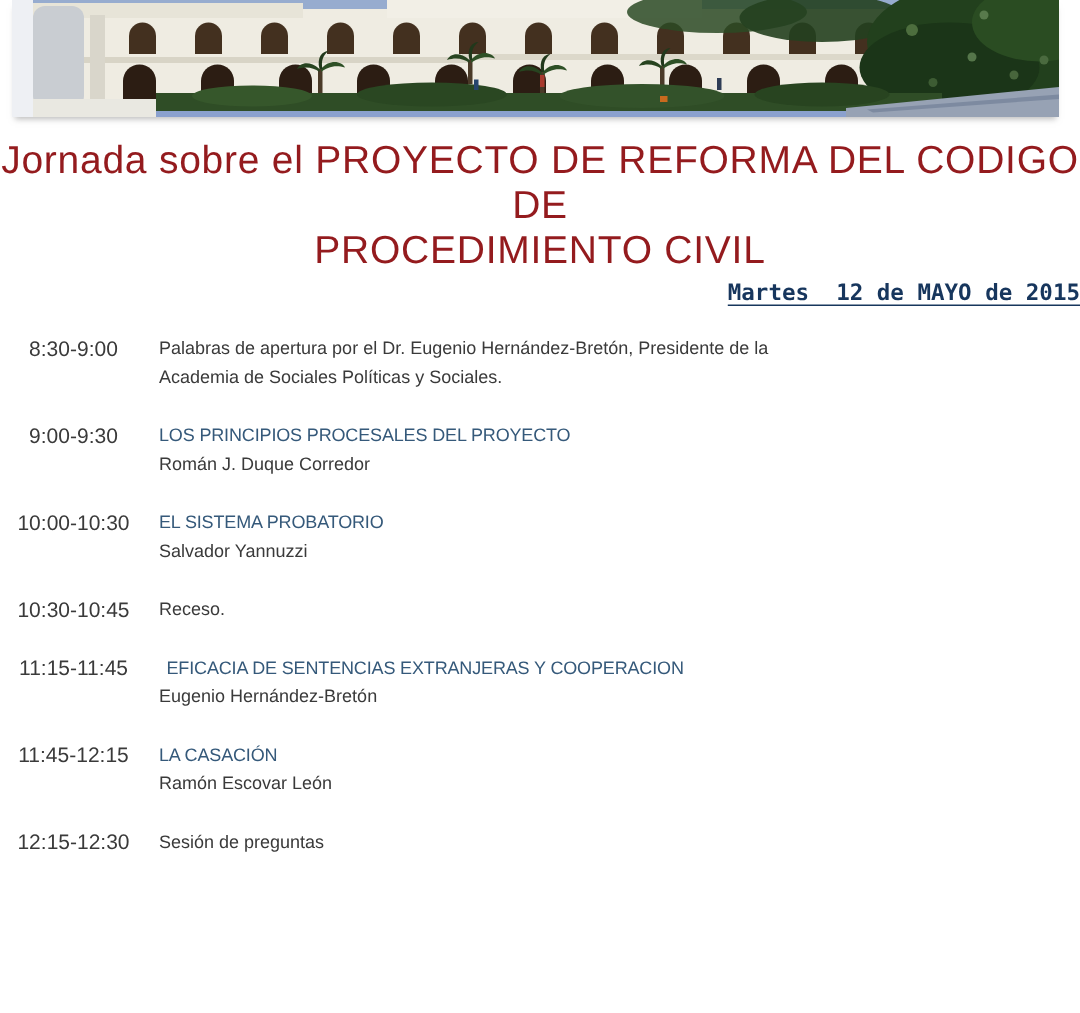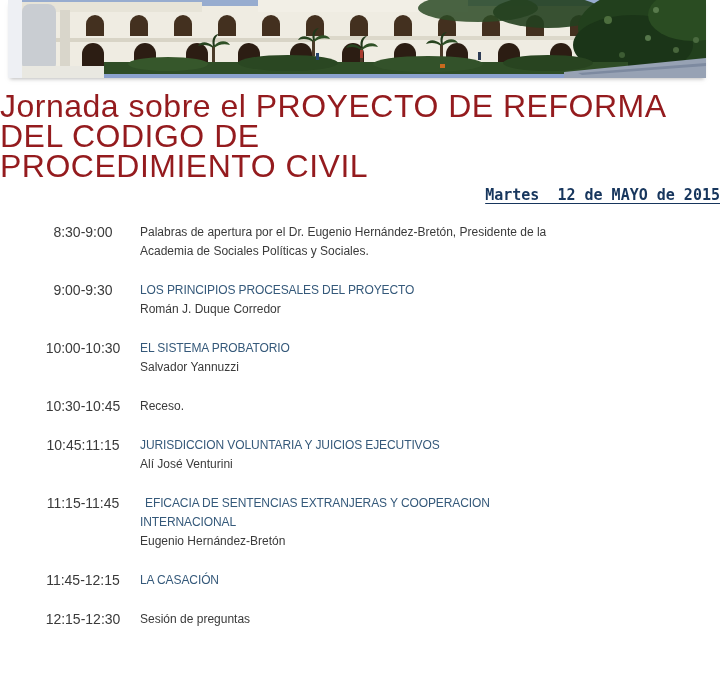--- a/index.html
+++ b/index.html
@@ -7,31 +7,31 @@
     width:720px;height:675px;background:#ffffff;overflow:hidden;
     font-family:"Liberation Sans", sans-serif;
     -webkit-font-smoothing:antialiased;
   }
   .photo{
     position:relative;margin:0 0 0 8px;width:698px;height:78px;
     box-shadow:0 3px 4px -2px rgba(130,130,130,.55);
   }
   .photo svg{display:block;width:698px;height:78px;}
   .title-block{
-    margin-top:13px;color:#941b1e;
-    font-size:32px;line-height:30px;letter-spacing:.5px;font-weight:400;
+    margin-top:13px;text-align:center;color:#941b1e;
+    font-size:26px;line-height:30px;letter-spacing:.5px;font-weight:400;
   }
   .date-line{
     margin-top:5px;text-align:right;
     font-family:"DejaVu Sans Mono", monospace;font-weight:bold;
     font-size:15px;color:#17365d;
   }
   .date-line span{text-decoration:underline;text-underline-offset:3px;white-space:pre;}
   .schedule{margin-top:19px;}
-  .row{display:flex;align-items:flex-start;padding-left:34px;margin-bottom:20px;}
+  .row{display:flex;align-items:flex-start;margin-bottom:20px;}
   .row:last-child{margin-bottom:0;}
   .time{
     flex:none;width:98px;text-align:center;
     font-size:14px;line-height:19px;color:#3a3a3a;white-space:nowrap;
   }
   .content{padding-left:8px;font-size:12px;line-height:19px;color:#3a3a3a;}
   .session-title{color:#35597a;letter-spacing:-0.1px;}
   .lead-space{padding-left:5px;}
   .speaker,.desc{color:#3a3a3a;}
 </style>
@@ -164,41 +164,34 @@
     </div>
   </div>
 
   <div class="row">
     <div class="time">10:30-10:45</div>
     <div class="content">
       <div class="desc">Receso.</div>
     </div>
   </div>
 
-  <div class="row">
-    <div class="time">10:45:11:15</div>
-    <div class="content">
-      <div class="session-title">JURISDICCION VOLUNTARIA Y JUICIOS EJECUTIVOS</div>
-      <div class="speaker">Alí José Venturini</div>
-    </div>
-  </div>
 
   <div class="row">
     <div class="time">11:15-11:45</div>
     <div class="content">
       <div class="session-title lead-space">EFICACIA DE SENTENCIAS EXTRANJERAS Y COOPERACION</div>
-      <div class="session-title">INTERNACIONAL</div>
       <div class="speaker">Eugenio Hernández-Bretón</div>
     </div>
   </div>
 
   <div class="row">
     <div class="time">11:45-12:15</div>
     <div class="content">
       <div class="session-title">LA CASACIÓN</div>
+      <div class="speaker">Ramón Escovar León</div>
     </div>
   </div>
 
   <div class="row">
     <div class="time">12:15-12:30</div>
     <div class="content">
       <div class="desc">Sesión de preguntas</div>
     </div>
   </div>
 

